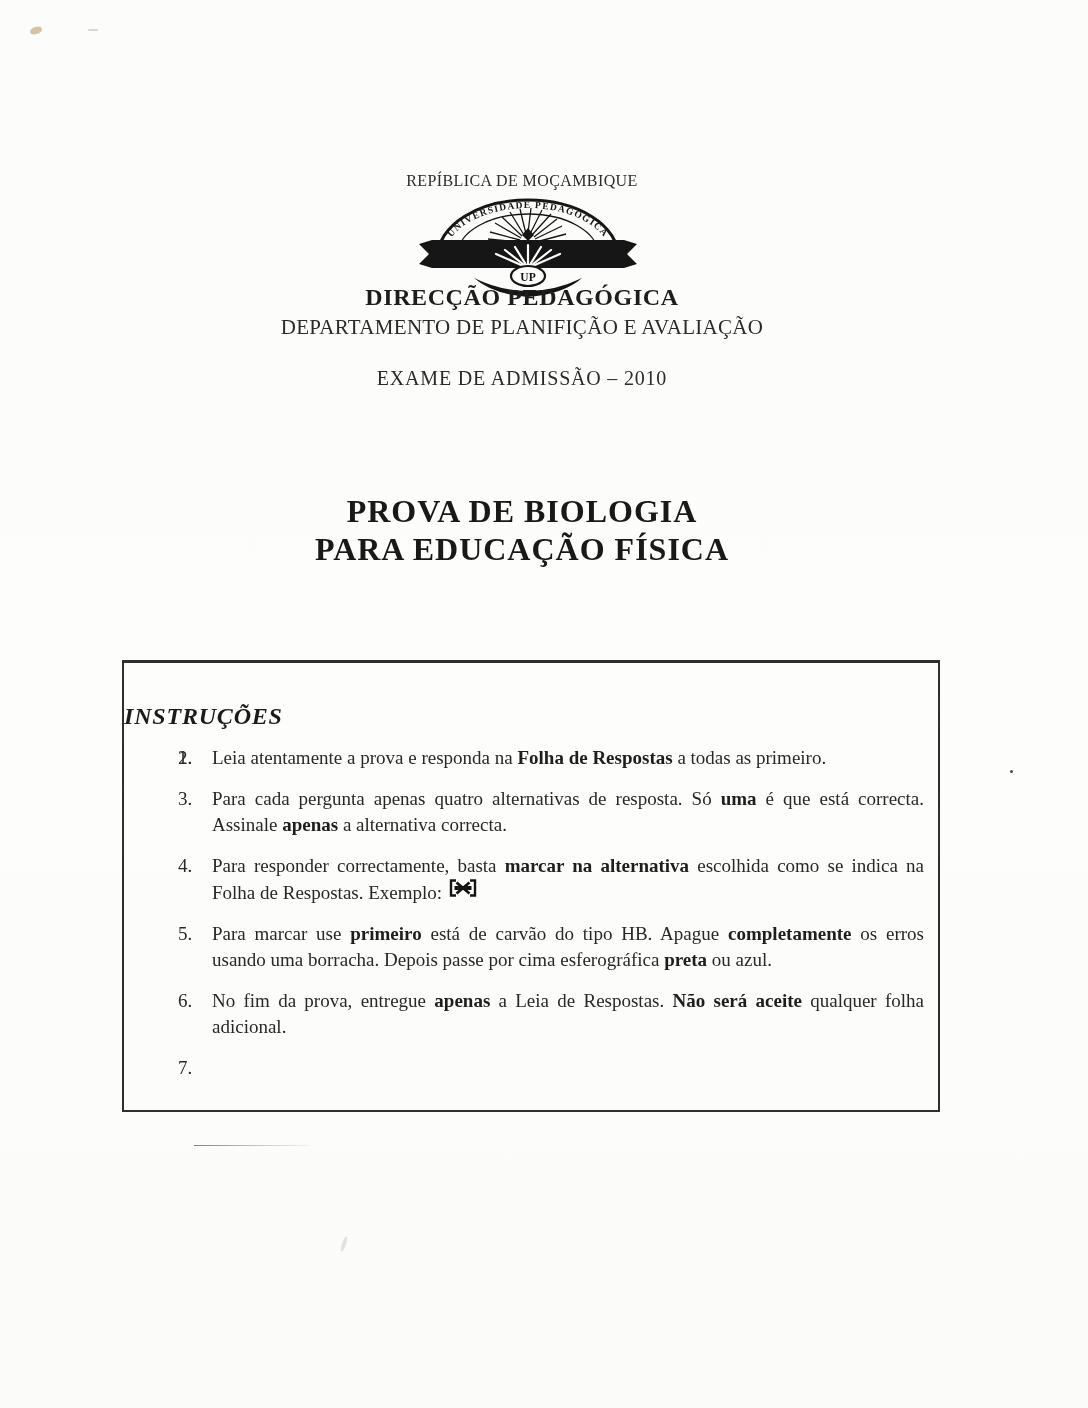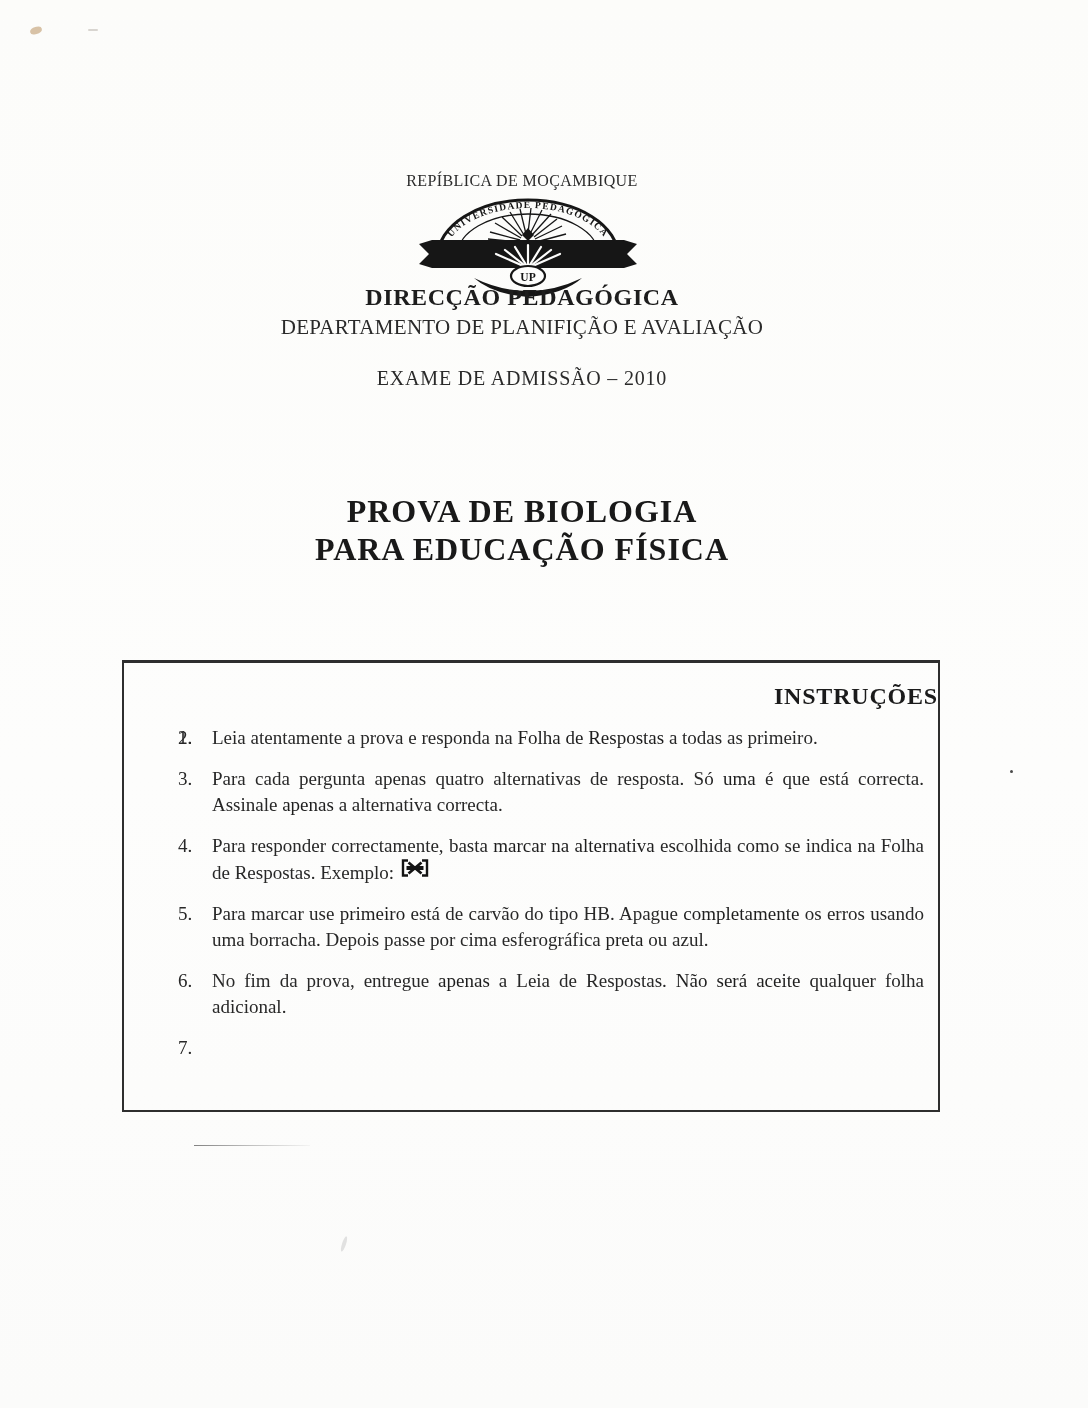--- a/index.html
+++ b/index.html
@@ -17,31 +17,31 @@
   .line-direction{top:284px;font-size:24px;font-weight:bold;letter-spacing:.6px;color:#1d1d1d;}
   .line-department{top:315px;font-size:21px;letter-spacing:.3px;color:#2a2a2a;}
   .line-exam{top:367px;font-size:20px;letter-spacing:.8px;color:#2a2a2a;}
   .title-block{top:492px;font-size:32px;font-weight:bold;line-height:38px;letter-spacing:1px;color:#191919;}
   .instr-box{
     position:absolute;left:122px;top:660px;width:818px;height:452px;
     border:2px solid #2e2e2e;border-top-width:3px;box-sizing:border-box;
     background:transparent;
   }
   .instr-heading{
-    margin-top:20px;text-align:right;
-    font-size:24px;font-weight:bold;letter-spacing:.8px;color:#1b1b1b;
+    margin-top:40px;text-align:left;
+    font-size:24px;font-weight:bold;letter-spacing:.8px;color:#1b1b1b;font-style:italic;
   }
   .instr-list{margin-top:13px;}
   .instr-item{
     position:relative;padding-left:88px;padding-right:14px;
     margin-bottom:15px;font-size:19px;line-height:26px;
     text-align:justify;color:#282828;
   }
   .item-number{position:absolute;left:54px;top:0;}
-  .item-text .b{font-weight:normal;color:#1e1e1e;}
+  .item-text .b{font-weight:bold;color:#1e1e1e;}
   .mark-wrap{display:inline-block;vertical-align:2px;margin-left:2px;}
   .mark-wrap svg{display:block;}
   
   .smudge-a{position:absolute;left:30px;top:27px;width:12px;height:7px;
     background:rgba(186,146,96,.55);border-radius:50% 40% 50% 40%;transform:rotate(-12deg);}
   .smudge-b{position:absolute;left:88px;top:29px;width:10px;height:2px;
     background:rgba(150,140,130,.35);border-radius:2px;}
   .speck-dot{position:absolute;left:1010px;top:770px;width:3px;height:3px;
     background:#4a4a4a;border-radius:50%;}
   .faint-line{position:absolute;left:194px;top:1145px;width:116px;height:1px;

